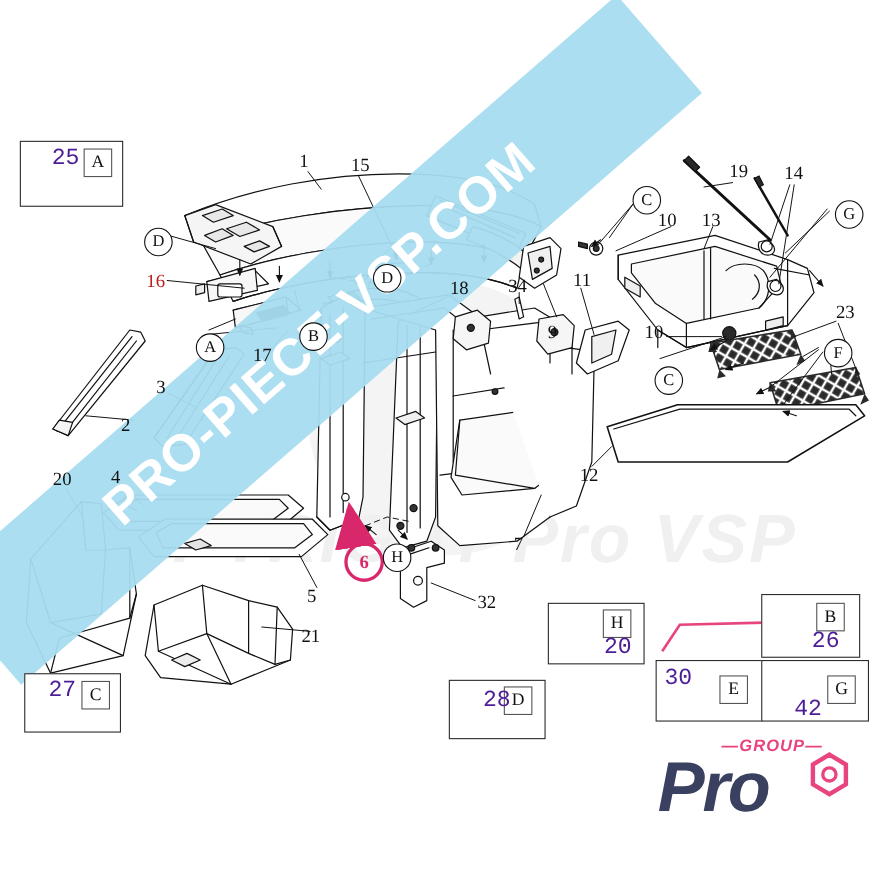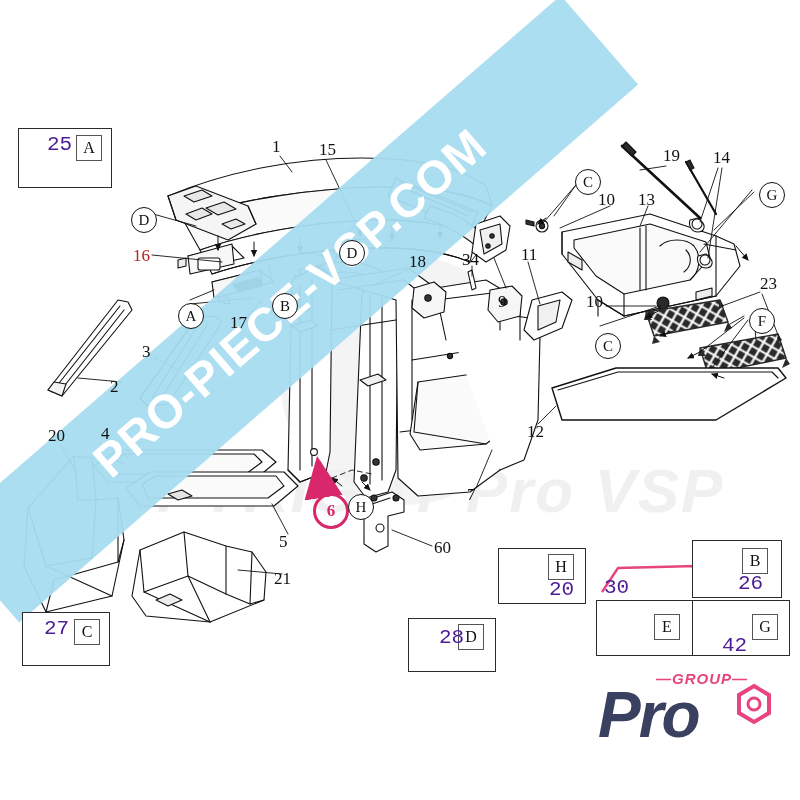--- a/index.html
+++ b/index.html
@@ -373,21 +373,21 @@
   <div class="lbl" style="left:586px;top:292px">10</div>
   <div class="lbl" style="left:760px;top:274px">23</div>
   <div class="lbl" style="left:527px;top:422px">12</div>
   <div class="lbl" style="left:110px;top:377px">2</div>
   <div class="lbl" style="left:142px;top:342px">3</div>
   <div class="lbl" style="left:101px;top:424px">4</div>
   <div class="lbl" style="left:48px;top:426px">20</div>
   <div class="lbl" style="left:279px;top:532px">5</div>
   <div class="lbl" style="left:274px;top:569px">21</div>
   <div class="lbl" style="left:467px;top:485px">7</div>
-  <div class="lbl" style="left:434px;top:538px">60</div>
+  <div class="lbl" style="left:434px;top:538px">32</div>
 
   <div class="callout" style="left:131px;top:207px">D</div>
   <div class="callout" style="left:178px;top:303px">A</div>
   <div class="callout" style="left:272px;top:293px">B</div>
   <div class="callout" style="left:339px;top:240px">D</div>
   <div class="callout" style="left:575px;top:169px">C</div>
   <div class="callout" style="left:759px;top:182px">G</div>
   <div class="callout" style="left:595px;top:333px">C</div>
   <div class="callout" style="left:749px;top:308px">F</div>
   <div class="callout hl" style="left:313px;top:493px;width:30px;height:30px;font-size:17px">6</div>
@@ -408,21 +408,21 @@
   <div class="legbox" style="left:498px;top:548px;width:86px;height:54px"></div>
   <div class="legsq" style="left:548px;top:554px;width:24px;height:24px">H</div>
   <div class="legnum" style="left:549px;top:578px">20</div>
 
   <div class="legbox" style="left:692px;top:540px;width:88px;height:56px"></div>
   <div class="legsq" style="left:742px;top:548px;width:24px;height:24px">B</div>
   <div class="legnum" style="left:738px;top:572px">26</div>
 
   <div class="legbox" style="left:596px;top:600px;width:96px;height:54px"></div>
   <div class="legsq" style="left:654px;top:614px;width:24px;height:24px;background:transparent">E</div>
-  <div class="legnum" style="left:604px;top:576px">30</div>
+  <div class="legnum" style="left:604px;top:606px">30</div>
 
   <div class="legbox" style="left:692px;top:600px;width:96px;height:54px"></div>
   <div class="legsq" style="left:752px;top:614px;width:24px;height:24px;background:transparent">G</div>
   <div class="legnum" style="left:722px;top:634px">42</div>
 
   <div id="logo">
     <div class="logo-group">—GROUP—</div>
     <div class="logo-pro">Pro</div>
     <svg width="44" height="44" style="position:absolute;left:140px;top:14px">
       <polygon points="22,4 37,13 37,31 22,40 7,31 7,13" fill="none" stroke="#e8447f" stroke-width="4"></polygon>

